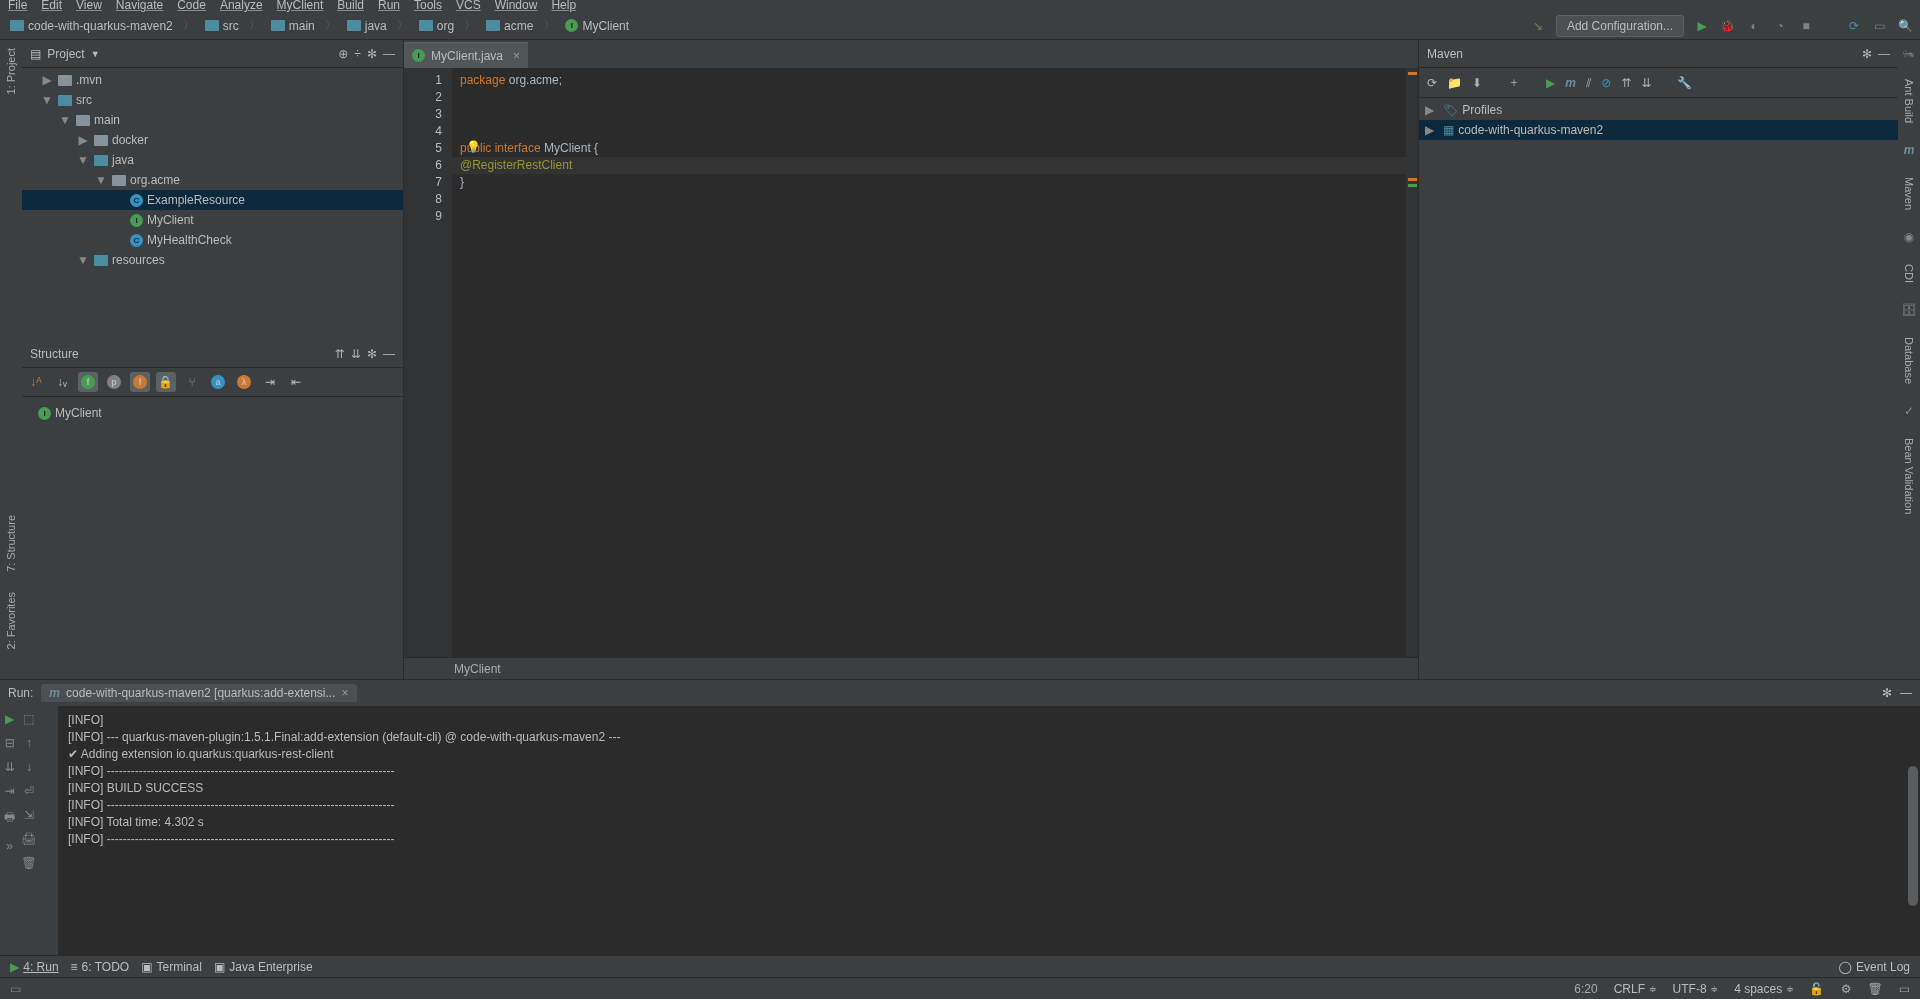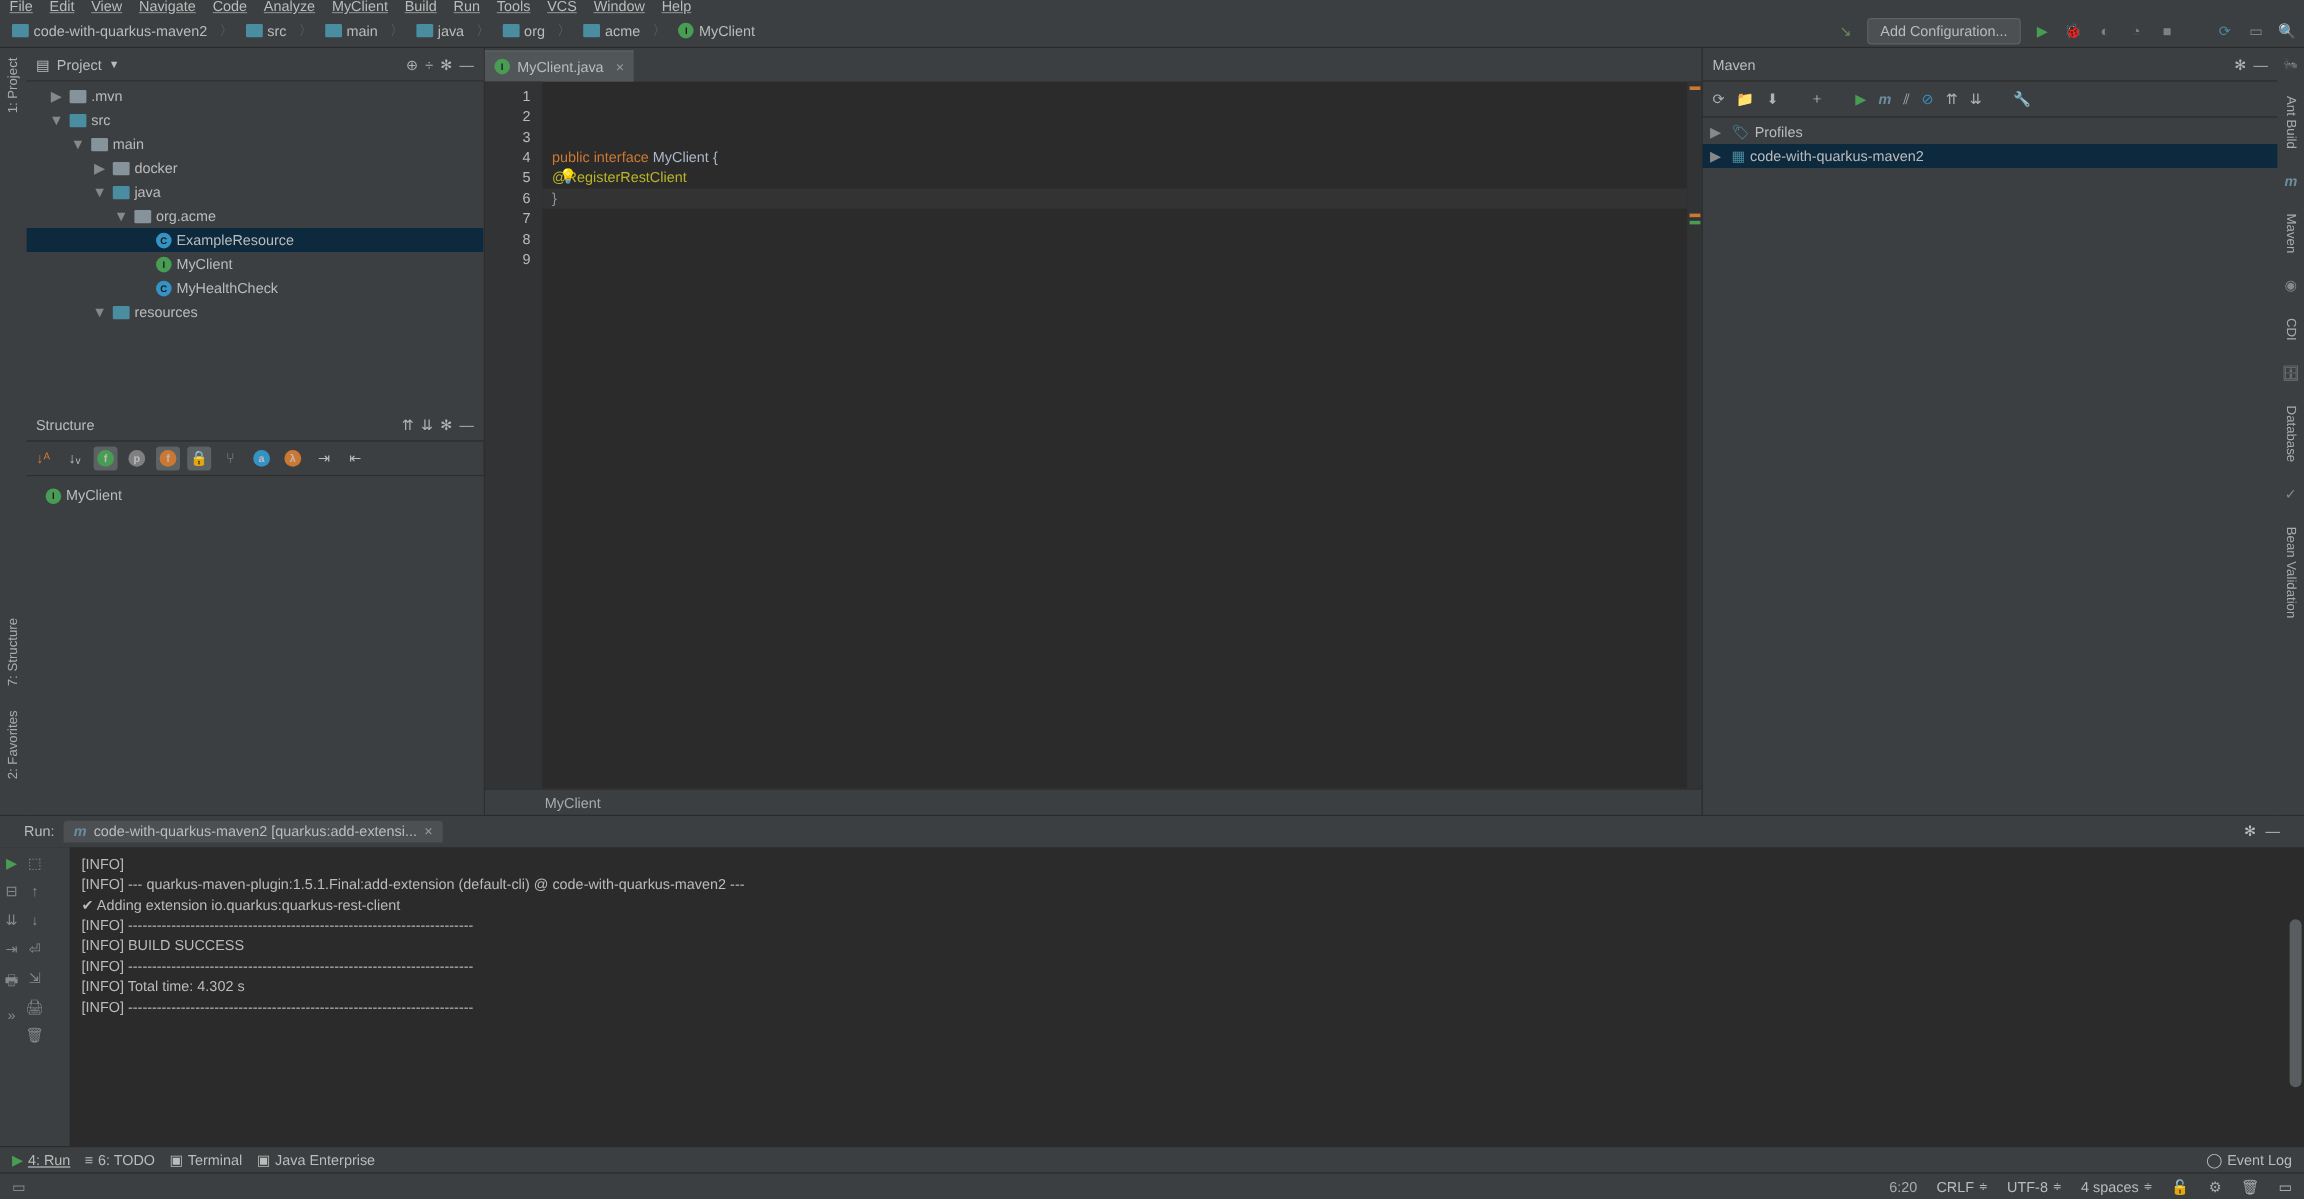--- a/index.html
+++ b/index.html
@@ -53,21 +53,21 @@
 .stripe-mark { position:absolute; right:1px; width:9px; height:3px; }
 .breadcrumb-foot { height:22px; background:#3c3f41; padding-left:50px; display:flex; align-items:center; color:#aaa; border-top:1px solid #2b2b2b; }
 .bulb { position:absolute; left:14px; top:71px; color:#ffc66d; }
 .right-panel { width:480px; background:#3c3f41; border-left:1px solid #2b2b2b; display:flex; flex-direction:column; }
 .maven-tool { height:30px; display:flex; align-items:center; gap:10px; padding:0 8px; border-bottom:1px solid #2b2b2b; }
 .maven-tool .ti { color:#afb1b3; cursor:default; }
 .maven-tree { flex:1; padding:2px 0; }
 .mv-row { height:20px; display:flex; align-items:center; gap:4px; padding-left:6px; }
 .mv-row.sel { background:#0d293e; }
 .bottom { height:276px; display:flex; flex-direction:column; border-top:1px solid #2b2b2b; }
-.run-head { height:26px; display:flex; align-items:center; padding:0 20px; gap:8px; background:#3c3f41; }
+.run-head { height:26px; display:flex; align-items:center; padding:0 8px; gap:8px; background:#3c3f41; }
 .run-tab { background:#4c5052; padding:2px 8px; display:flex; align-items:center; gap:6px; border-radius:3px 3px 0 0; }
 .run-body { flex:1; display:flex; background:#2b2b2b; }
 .run-tool { width:58px; display:flex; flex-direction:column; gap:8px; padding:6px 4px; background:#3c3f41; }
 .run-tool-col { display:flex; flex-direction:column; gap:10px; align-items:center; }
 .run-out { flex:1; padding:6px 10px; font-family:Consolas,monospace; font-size:12px; line-height:17px; color:#bbb; overflow:hidden; position:relative; }
 .run-scroll { position:absolute; right:2px; top:60px; width:10px; height:140px; background:#5a5d5f; border-radius:5px; }
 .statusbar1 { height:22px; display:flex; align-items:center; padding:0 10px; gap:12px; background:#3c3f41; border-top:1px solid #2b2b2b; }
 .statusbar2 { height:22px; display:flex; align-items:center; padding:0 10px; gap:16px; background:#3c3f41; border-top:1px solid #2b2b2b; }
 .statusbar2 .spacer { flex:1; }
 .sb-item { display:flex; align-items:center; gap:4px; color:#aaa; }
@@ -273,20 +273,21 @@
           <div>4</div>
           <div>5</div>
           <div>6</div>
           <div>7</div>
           <div>8</div>
           <div>9</div>
         </div>
       <div class="code">
         <div class="caret-line"></div>
         <span class="bulb">💡</span>
+        <div class="code-line"><span class="kw">package</span><span class="pkg"> org.acme;</span></div>
         <div class="code-line"> </div>
         <div class="code-line"> </div>
         <div class="code-line"> </div>
         <div class="code-line"><span class="kw">public </span><span class="kw">interface </span><span class="cls">MyClient</span><span class="cls"> {</span></div>
         <div class="code-line"><span class="ann">@RegisterRestClient</span></div>
         <div class="code-line"><span class="cls">}</span></div>
       </div>
       <div class="error-stripe">
         <div class="stripe-mark" style="top:4px;background:#cc7832"></div>
         <div class="stripe-mark" style="top:110px;background:#cc7832"></div>

